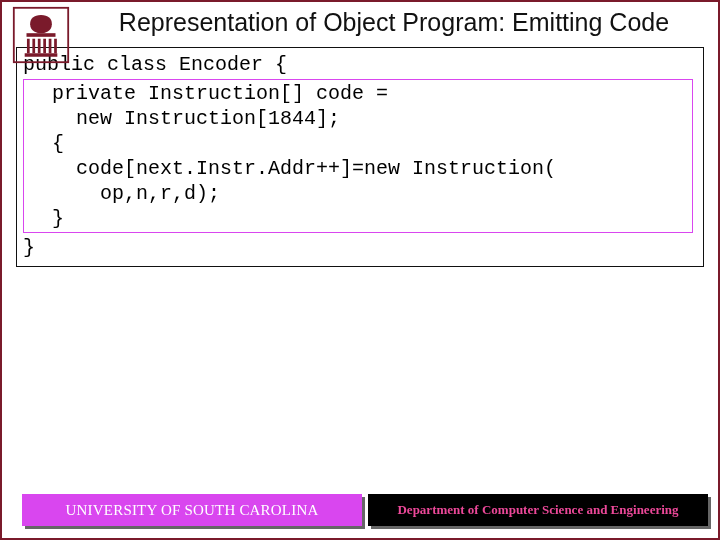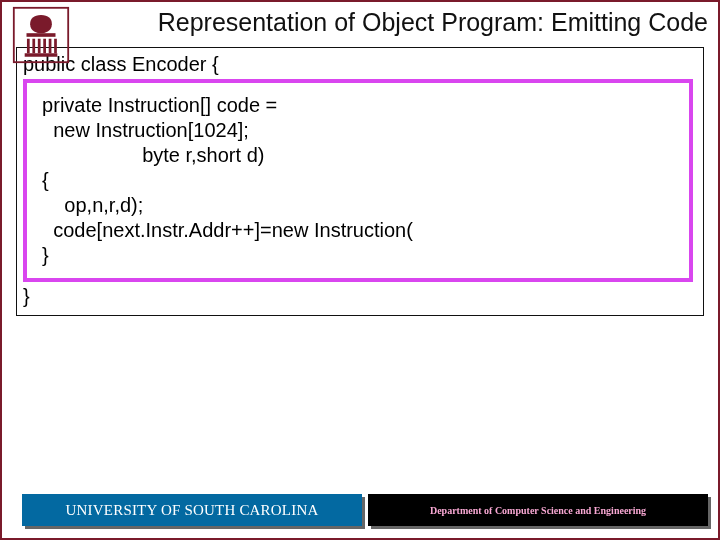--- a/index.html
+++ b/index.html
@@ -5,21 +5,21 @@
   * { margin: 0; padding: 0; box-sizing: border-box; }
   html, body { width: 720px; height: 540px; font-family: Georgia, 'Times New Roman', serif; background: #fff; overflow: hidden; }
   .slide {
     width: 720px; height: 540px; position: relative;
     border: 2px solid #7a1a2b;
     background: #fff;
   }
   .header {
     position: relative;
     padding: 6px 10px 4px 78px;
-    text-align: right;
+    text-align: center;
   }
   .logo {
     position: absolute;
     left: 10px; top: 4px;
     width: 58px; height: 58px;
     display: flex; align-items: center; justify-content: center;
   }
   .logo svg { width: 58px; height: 58px; }
   .title {
     font-size: 25px;
@@ -29,58 +29,58 @@
     font-weight: 400;
   }
   .body {
     padding: 6px 14px 0 14px;
   }
   .outer-box {
     border: 1px solid #111;
     padding: 4px 6px 6px 6px;
   }
   .code {
-    font-family: Liberation Sans, sans-serif;
+    font-family: Liberation Mono, monospace;
     font-size: 20px;
     line-height: 1.25;
     white-space: pre;
     color: #000;
   }
   .inner-box {
-    border: 4px solid #d946ef;
+    border: 1px solid #d946ef;
     margin: 2px 4px 2px 0;
-    padding: 10px 4px;
+    padding: 1px 4px;
   }
   .footer {
     position: absolute;
     left: 20px; right: 10px; bottom: 12px;
     height: 32px;
   }
   .footer-left {
     position: absolute;
     left: 0; top: 0;
     width: 340px; height: 32px;
-    background: #0369a1;
+    background: #d946ef;
     box-shadow: 3px 3px 0 rgba(0,0,0,0.6);
     color: #fff;
     font-family: Georgia, 'Times New Roman', serif;
     font-size: 15px;
     font-weight: 400;
     display: flex; align-items: center; justify-content: center;
     letter-spacing: 0.2px;
   }
   .footer-right {
     position: absolute;
     right: 0; top: 0;
     width: 340px; height: 32px;
     background: #000;
     box-shadow: 3px 3px 0 rgba(0,0,0,0.6);
-    color: #f9a8d4;
+    color: #ec4899;
     font-family: Georgia, 'Times New Roman', serif;
-    font-size: 10px;
+    font-size: 13px;
     font-weight: 700;
     display: flex; align-items: center; justify-content: center;
   }
 </style>
 </head>
 <body>
 
 <div class="slide">
 
   <div class="header">
@@ -94,26 +94,25 @@
       </svg>
     </div>
     <div class="title">Representation of Object Program: Emitting Code</div>
   </div>
 
   <div class="body">
     <div class="outer-box">
       <div class="code">public class Encoder {</div>
       <div class="inner-box">
         <div class="code">  private Instruction[] code =</div>
-        <div class="code">    new Instruction[1024];</div>
+        <div class="code">    new Instruction[1844];</div>
         <div class="code"></div>
-        <div class="code">                    byte r,short d)</div>
         <div class="code">  {</div>
+        <div class="code">    code[next.Instr.Addr++]=new Instruction(</div>
         <div class="code">      op,n,r,d);</div>
-        <div class="code">    code[next.Instr.Addr++]=new Instruction(</div>
         <div class="code">  }</div>
         <div class="code"></div>
       </div>
       <div class="code">}</div>
     </div>
   </div>
 
   <div class="footer">
     <div class="footer-left">UNIVERSITY OF SOUTH CAROLINA</div>
     <div class="footer-right">Department of Computer Science and Engineering</div>

